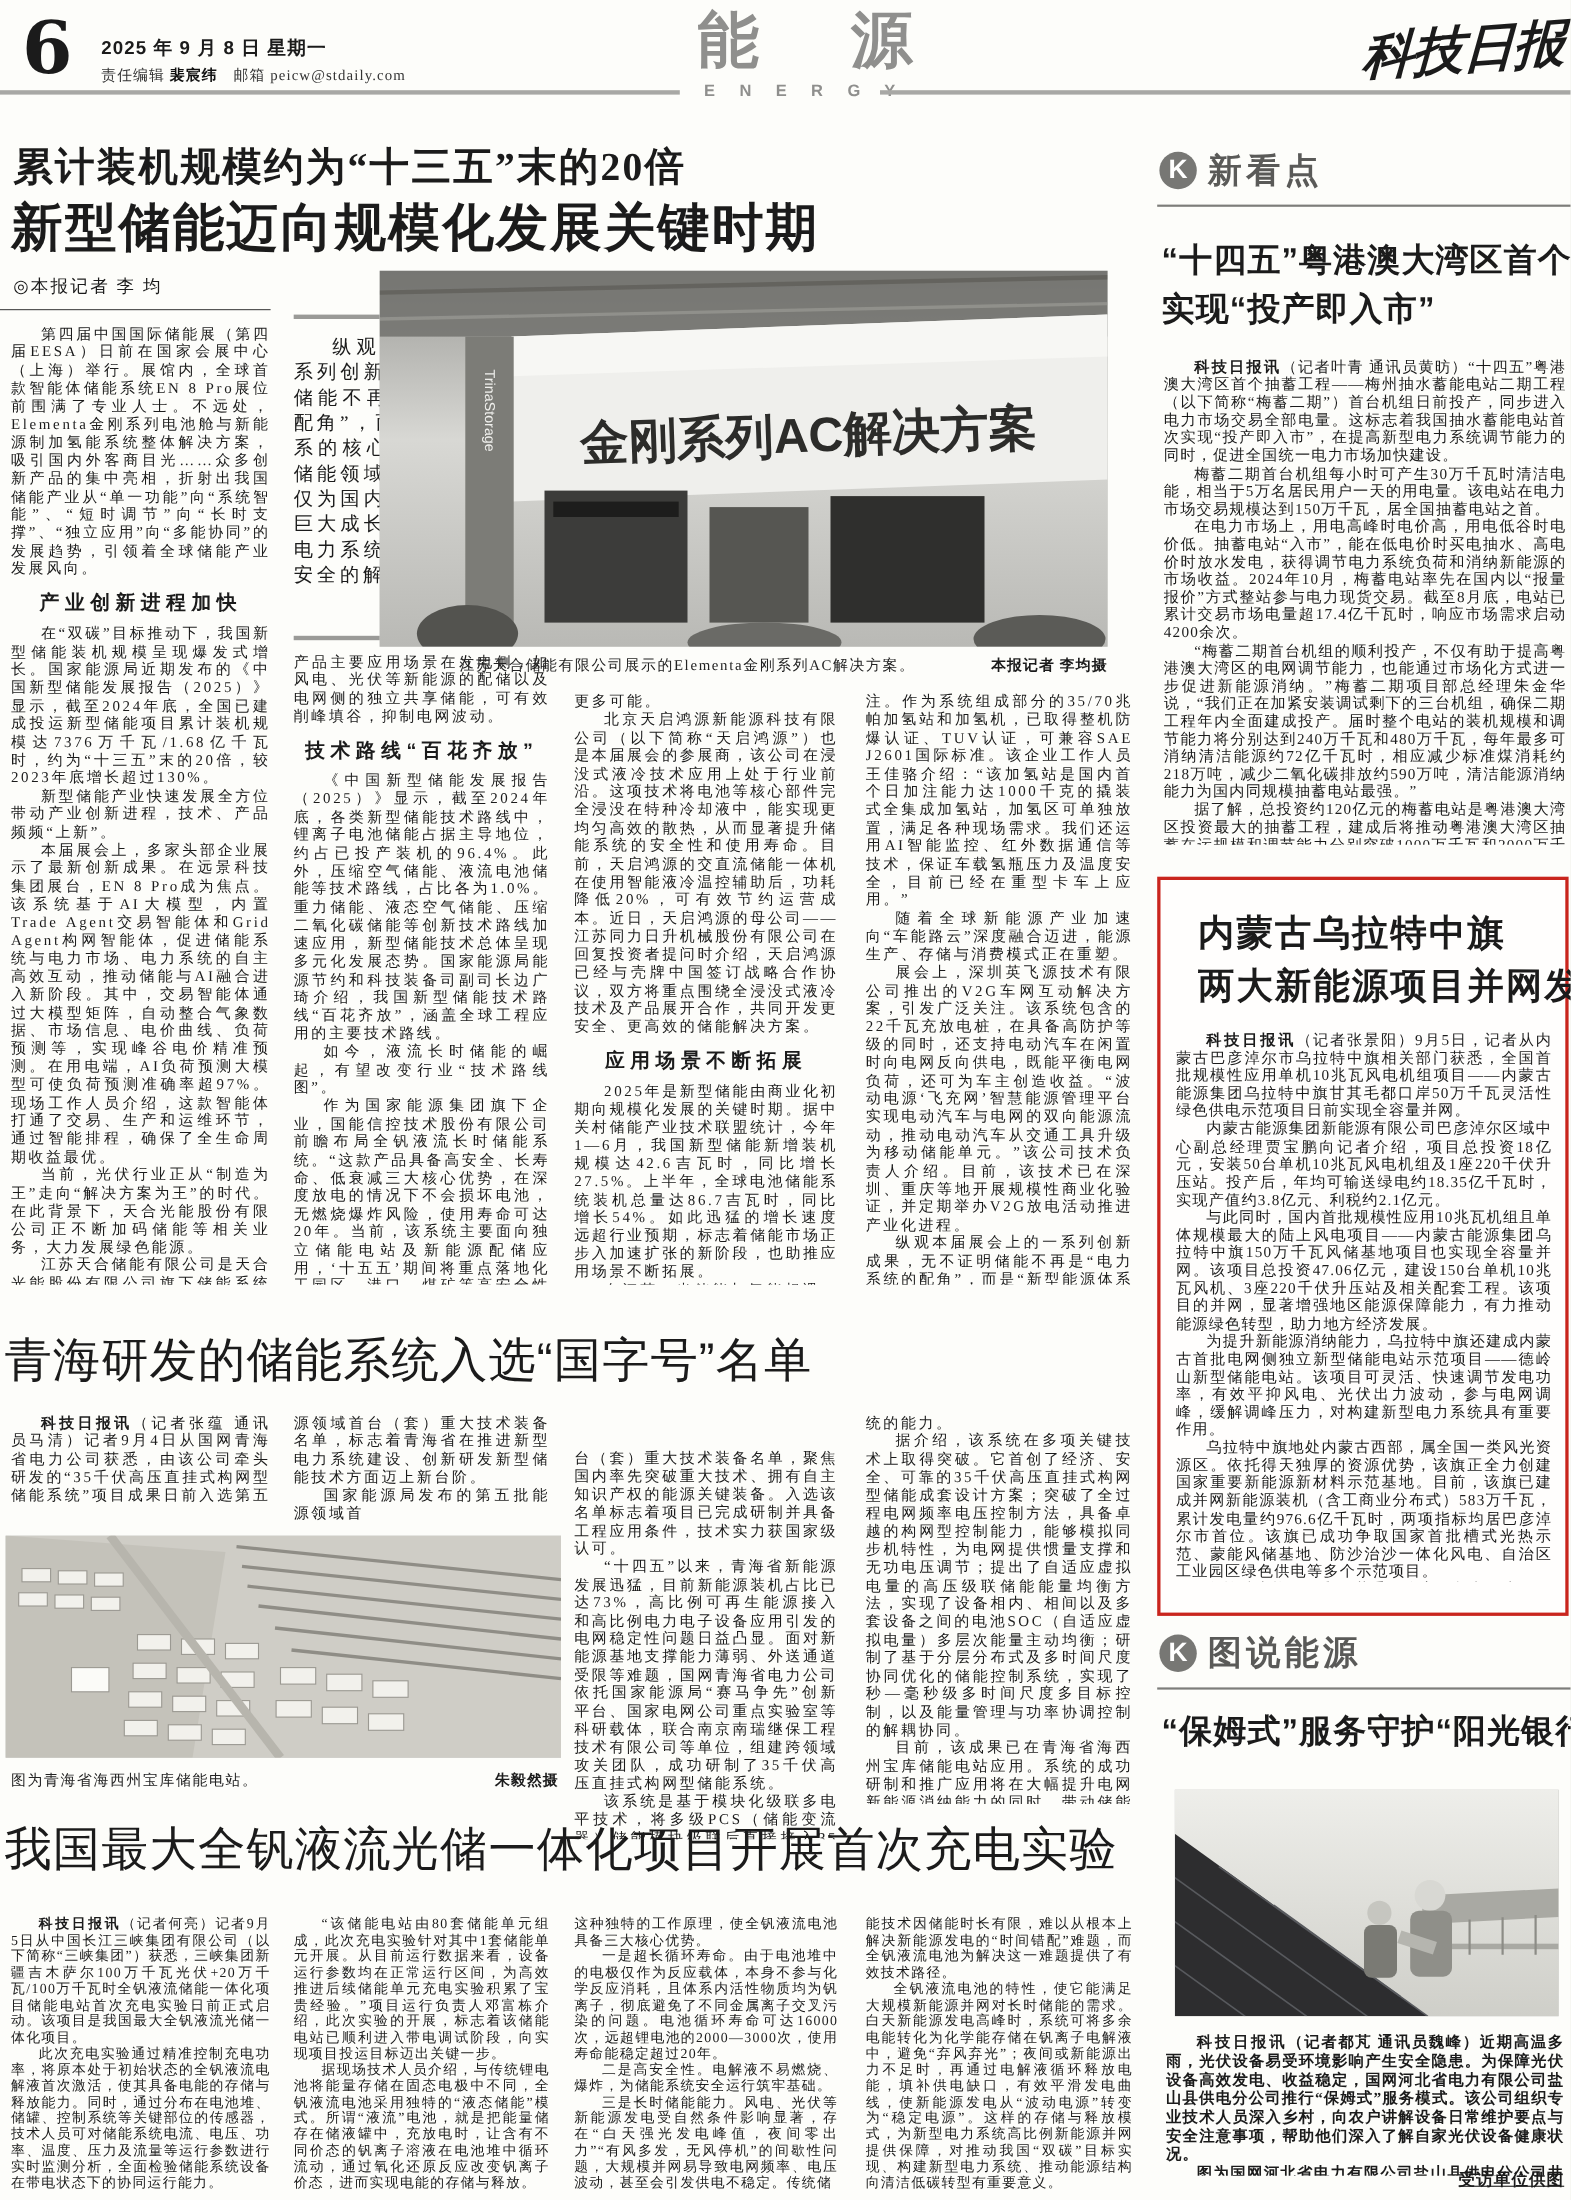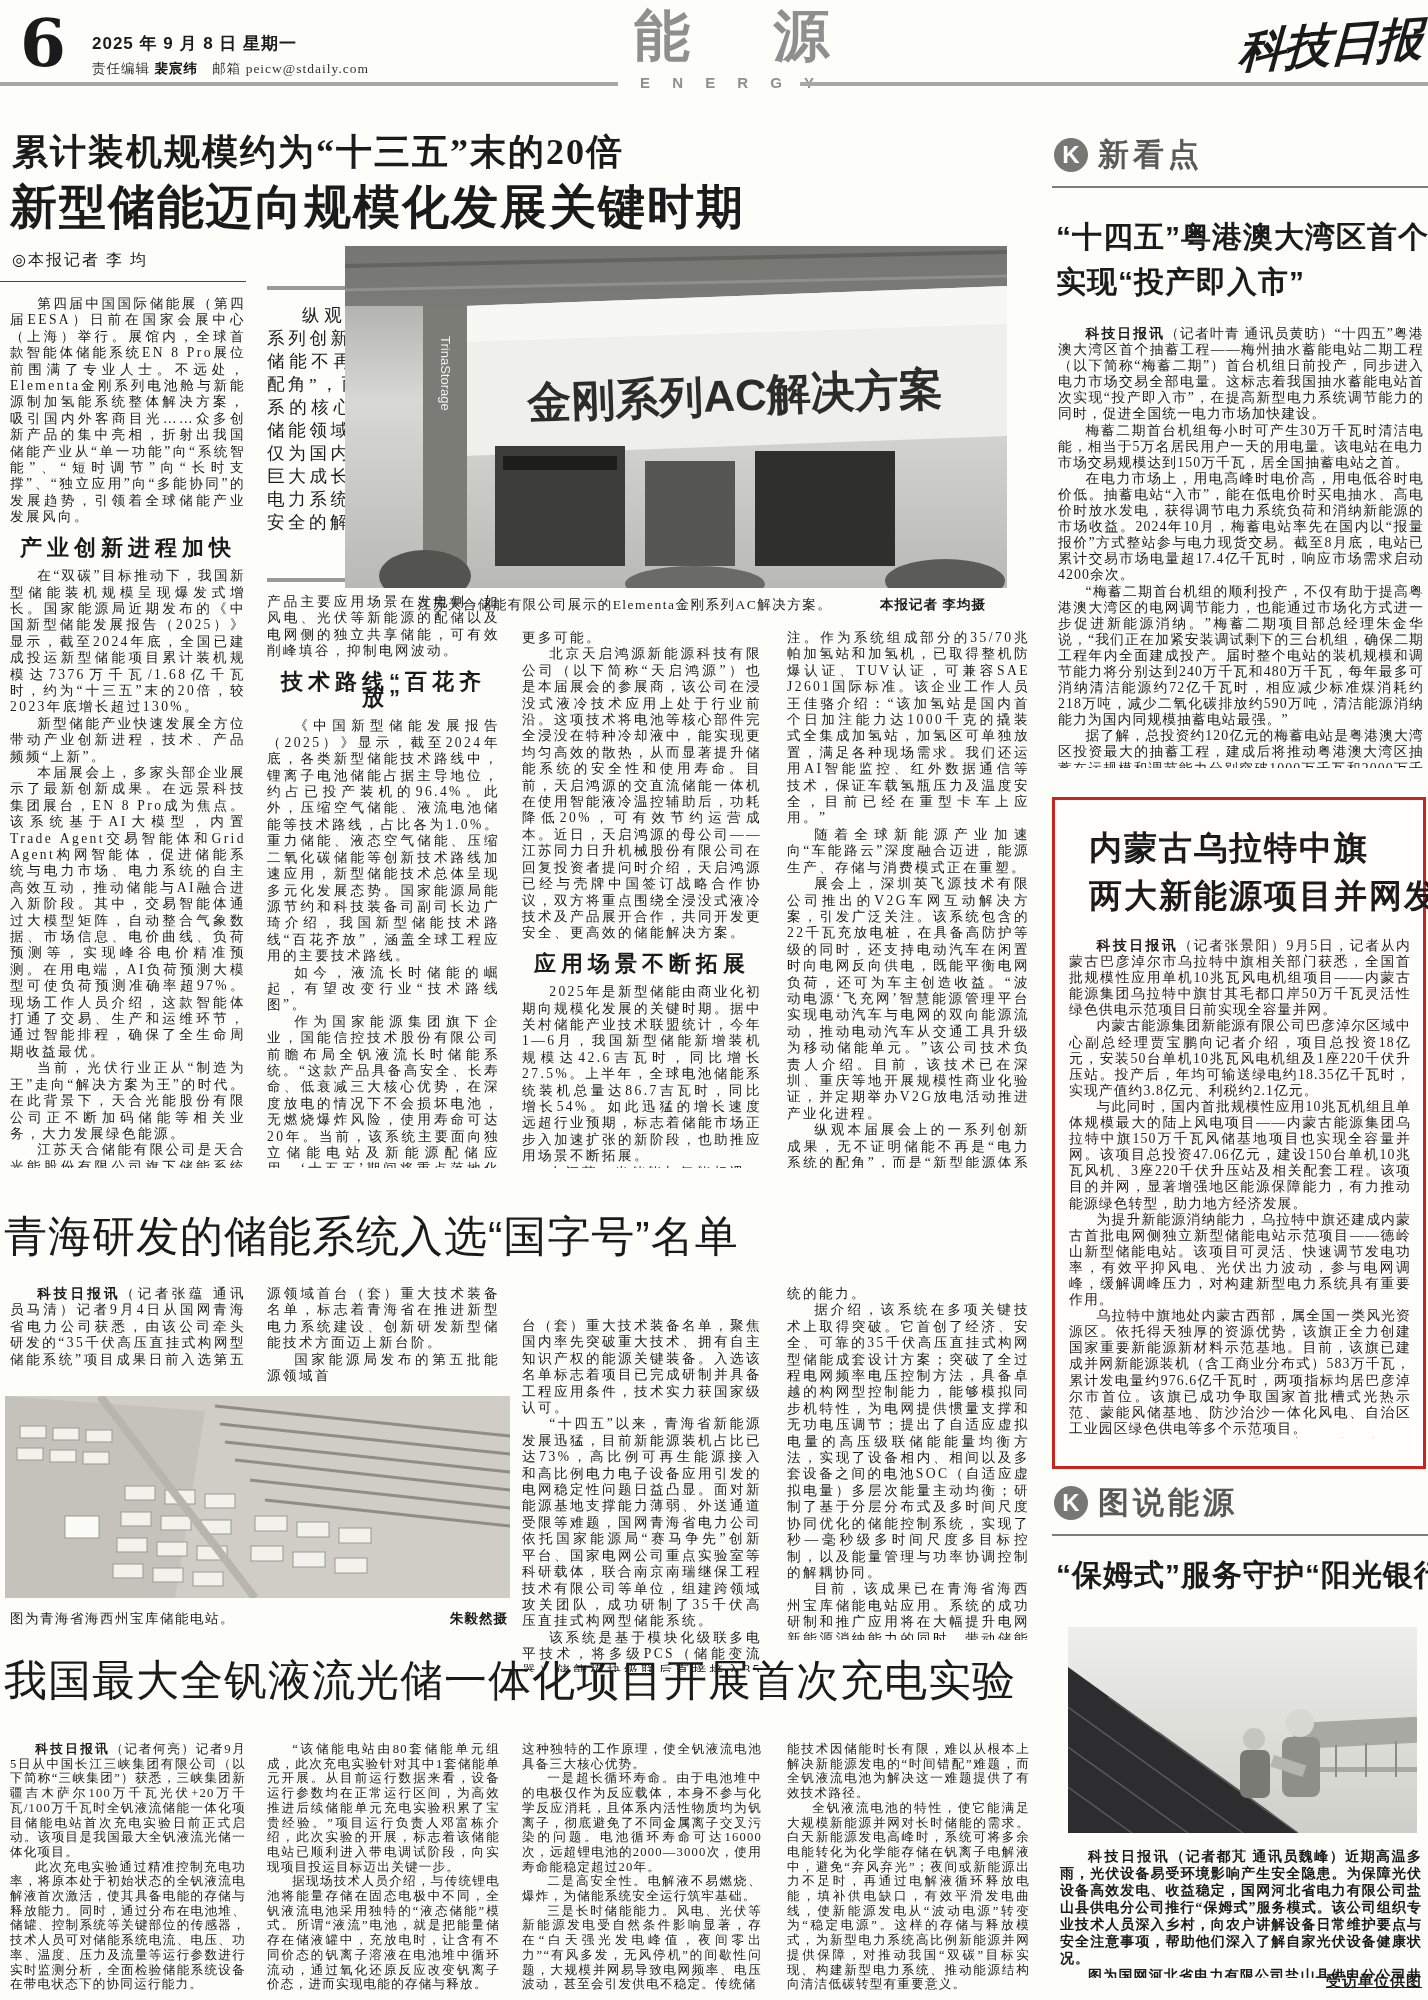--- a/index.html
+++ b/index.html
@@ -22,21 +22,21 @@
   .headline1{font-size:47px;font-weight:900;letter-spacing:2px;white-space:nowrap;}
   .headline2{font-size:43px;font-weight:400;letter-spacing:1px;white-space:nowrap;}
   .byline{font-size:16px;letter-spacing:2px;}
   .col{overflow:hidden;text-align:justify;}
   .maincol{font-size:13.6px;line-height:16.4px;letter-spacing:2.4px;}
   .smallcol{font-size:12.6px;line-height:14.7px;letter-spacing:1.2px;}
   .sidecol{font-size:13.8px;line-height:16.1px;letter-spacing:1.1px;}
   .photocol{font-size:14px;line-height:17px;letter-spacing:1px;}
   .plist p, .col p{margin:0;text-indent:2em;}
   .plist.cont p:first-child{text-indent:0;}
-  .subhead{font-size:22px;font-weight:900;text-align:center;letter-spacing:5px;margin:14px 0 12px 0;
+  .subhead{font-size:18px;font-weight:900;text-align:center;letter-spacing:5px;margin:14px 0 12px 0;
            font-family:"Liberation Sans","DejaVu Sans",sans-serif;}
   .lead-p{margin:0;text-indent:2em;}
   .lead-p b{font-family:"Liberation Sans","DejaVu Sans",sans-serif;letter-spacing:2px;}
   .intro{font-size:17.5px;line-height:23px;letter-spacing:3.5px;text-align:justify;}
   .intro p{text-indent:2em;margin:0;}
   .caption{font-size:13.5px;letter-spacing:1.5px;color:#222;}
   .credit{font-size:13.5px;font-weight:700;letter-spacing:1px;}
   .sideheadline{font-size:30px;font-weight:900;letter-spacing:1px;line-height:45px;white-space:nowrap;}
   .boxheadline{font-size:33px;font-weight:900;letter-spacing:2px;line-height:48px;white-space:nowrap;}
   .khead{display:flex;align-items:center;gap:10px;}
@@ -130,21 +130,21 @@
       <rect x="158" y="210" width="114" height="14" fill="#1d1d1c"></rect>
       <text x="100" y="150" font-family="Liberation Sans, DejaVu Sans, sans-serif" font-size="22" font-weight="700" fill="#fdfdfa" writing-mode="tb">天合储能</text>
       <rect x="78" y="60" width="44" height="262" fill="#7c7c77"></rect>
       <text x="100" y="90" font-family="Liberation Sans, DejaVu Sans, sans-serif" font-size="13" fill="#efefec" writing-mode="tb">TrinaStorage</text>
       <ellipse cx="80" cy="330" rx="46" ry="26" fill="#53534f"></ellipse>
       <ellipse cx="600" cy="335" rx="60" ry="22" fill="#5b5b57"></ellipse>
       <ellipse cx="350" cy="338" rx="70" ry="18" fill="#6a6a66"></ellipse>
     </svg>
   </div>
   <div class="abs caption" style="left:345px;top:596px;width:560px;text-align:center;">江苏天合储能有限公司展示的Elementa金刚系列AC解决方案。</div>
-  <div class="abs credit" style="left:880px;top:596px;width:148px;text-align:left;">本报记者 李均摄</div>
+  <div class="abs credit" style="left:880px;top:596px;width:148px;text-align:center;">本报记者 李均摄</div>
 
   <div class="abs col maincol" style="left:522px;top:630px;width:240px;height:538px;">
     <div class="plist cont">
         <p>更多可能。</p>
         <p>北京天启鸿源新能源科技有限公司（以下简称“天启鸿源”）也是本届展会的参展商，该公司在浸没式液冷技术应用上处于行业前沿。这项技术将电池等核心部件完全浸没在特种冷却液中，能实现更均匀高效的散热，从而显著提升储能系统的安全性和使用寿命。目前，天启鸿源的交直流储能一体机在使用智能液冷温控辅助后，功耗降低20%，可有效节约运营成本。近日，天启鸿源的母公司——江苏同力日升机械股份有限公司在回复投资者提问时介绍，天启鸿源已经与壳牌中国签订战略合作协议，双方将重点围绕全浸没式液冷技术及产品展开合作，共同开发更安全、更高效的储能解决方案。</p>
       </div>
     <h3 class="subhead">应用场景不断拓展</h3>
     <div class="plist">
         <p>2025年是新型储能由商业化初期向规模化发展的关键时期。据中关村储能产业技术联盟统计，今年1—6月，我国新型储能新增装机规模达42.6吉瓦时，同比增长27.5%。上半年，全球电池储能系统装机总量达86.7吉瓦时，同比增长54%。如此迅猛的增长速度远超行业预期，标志着储能市场正步入加速扩张的新阶段，也助推应用场景不断拓展。</p>
         <p>在江苏，当储能与氢能相遇，一场关于能源利用效率与应用场景的革命上演。展会上，江苏中天科技股份有限公司展示的新能源制加氢能系统整体解决方案颇受关</p>

